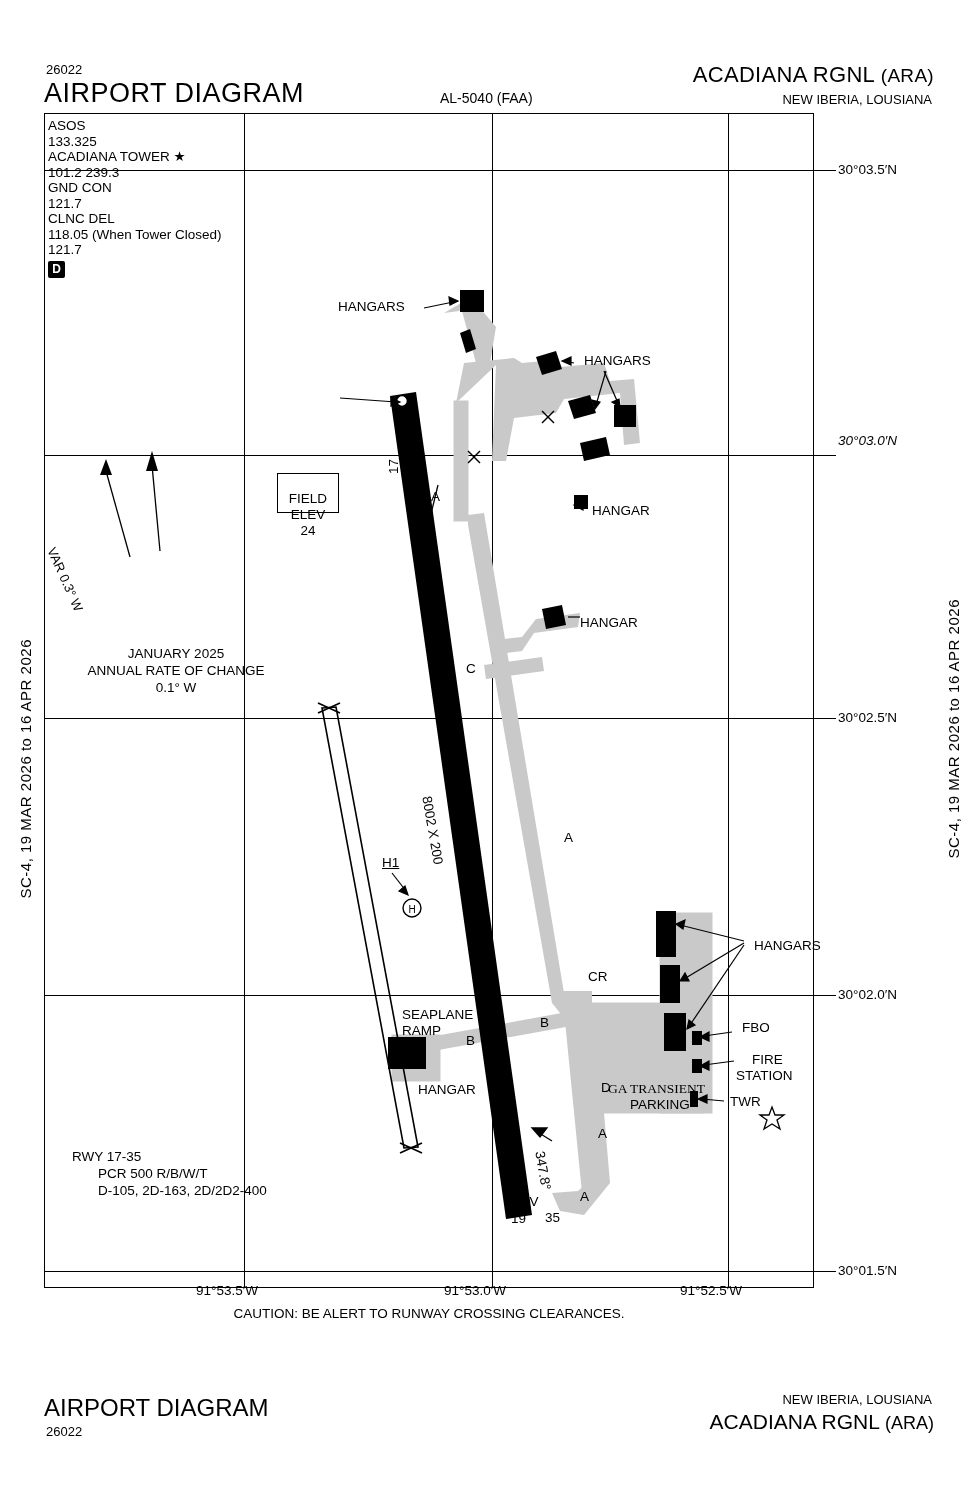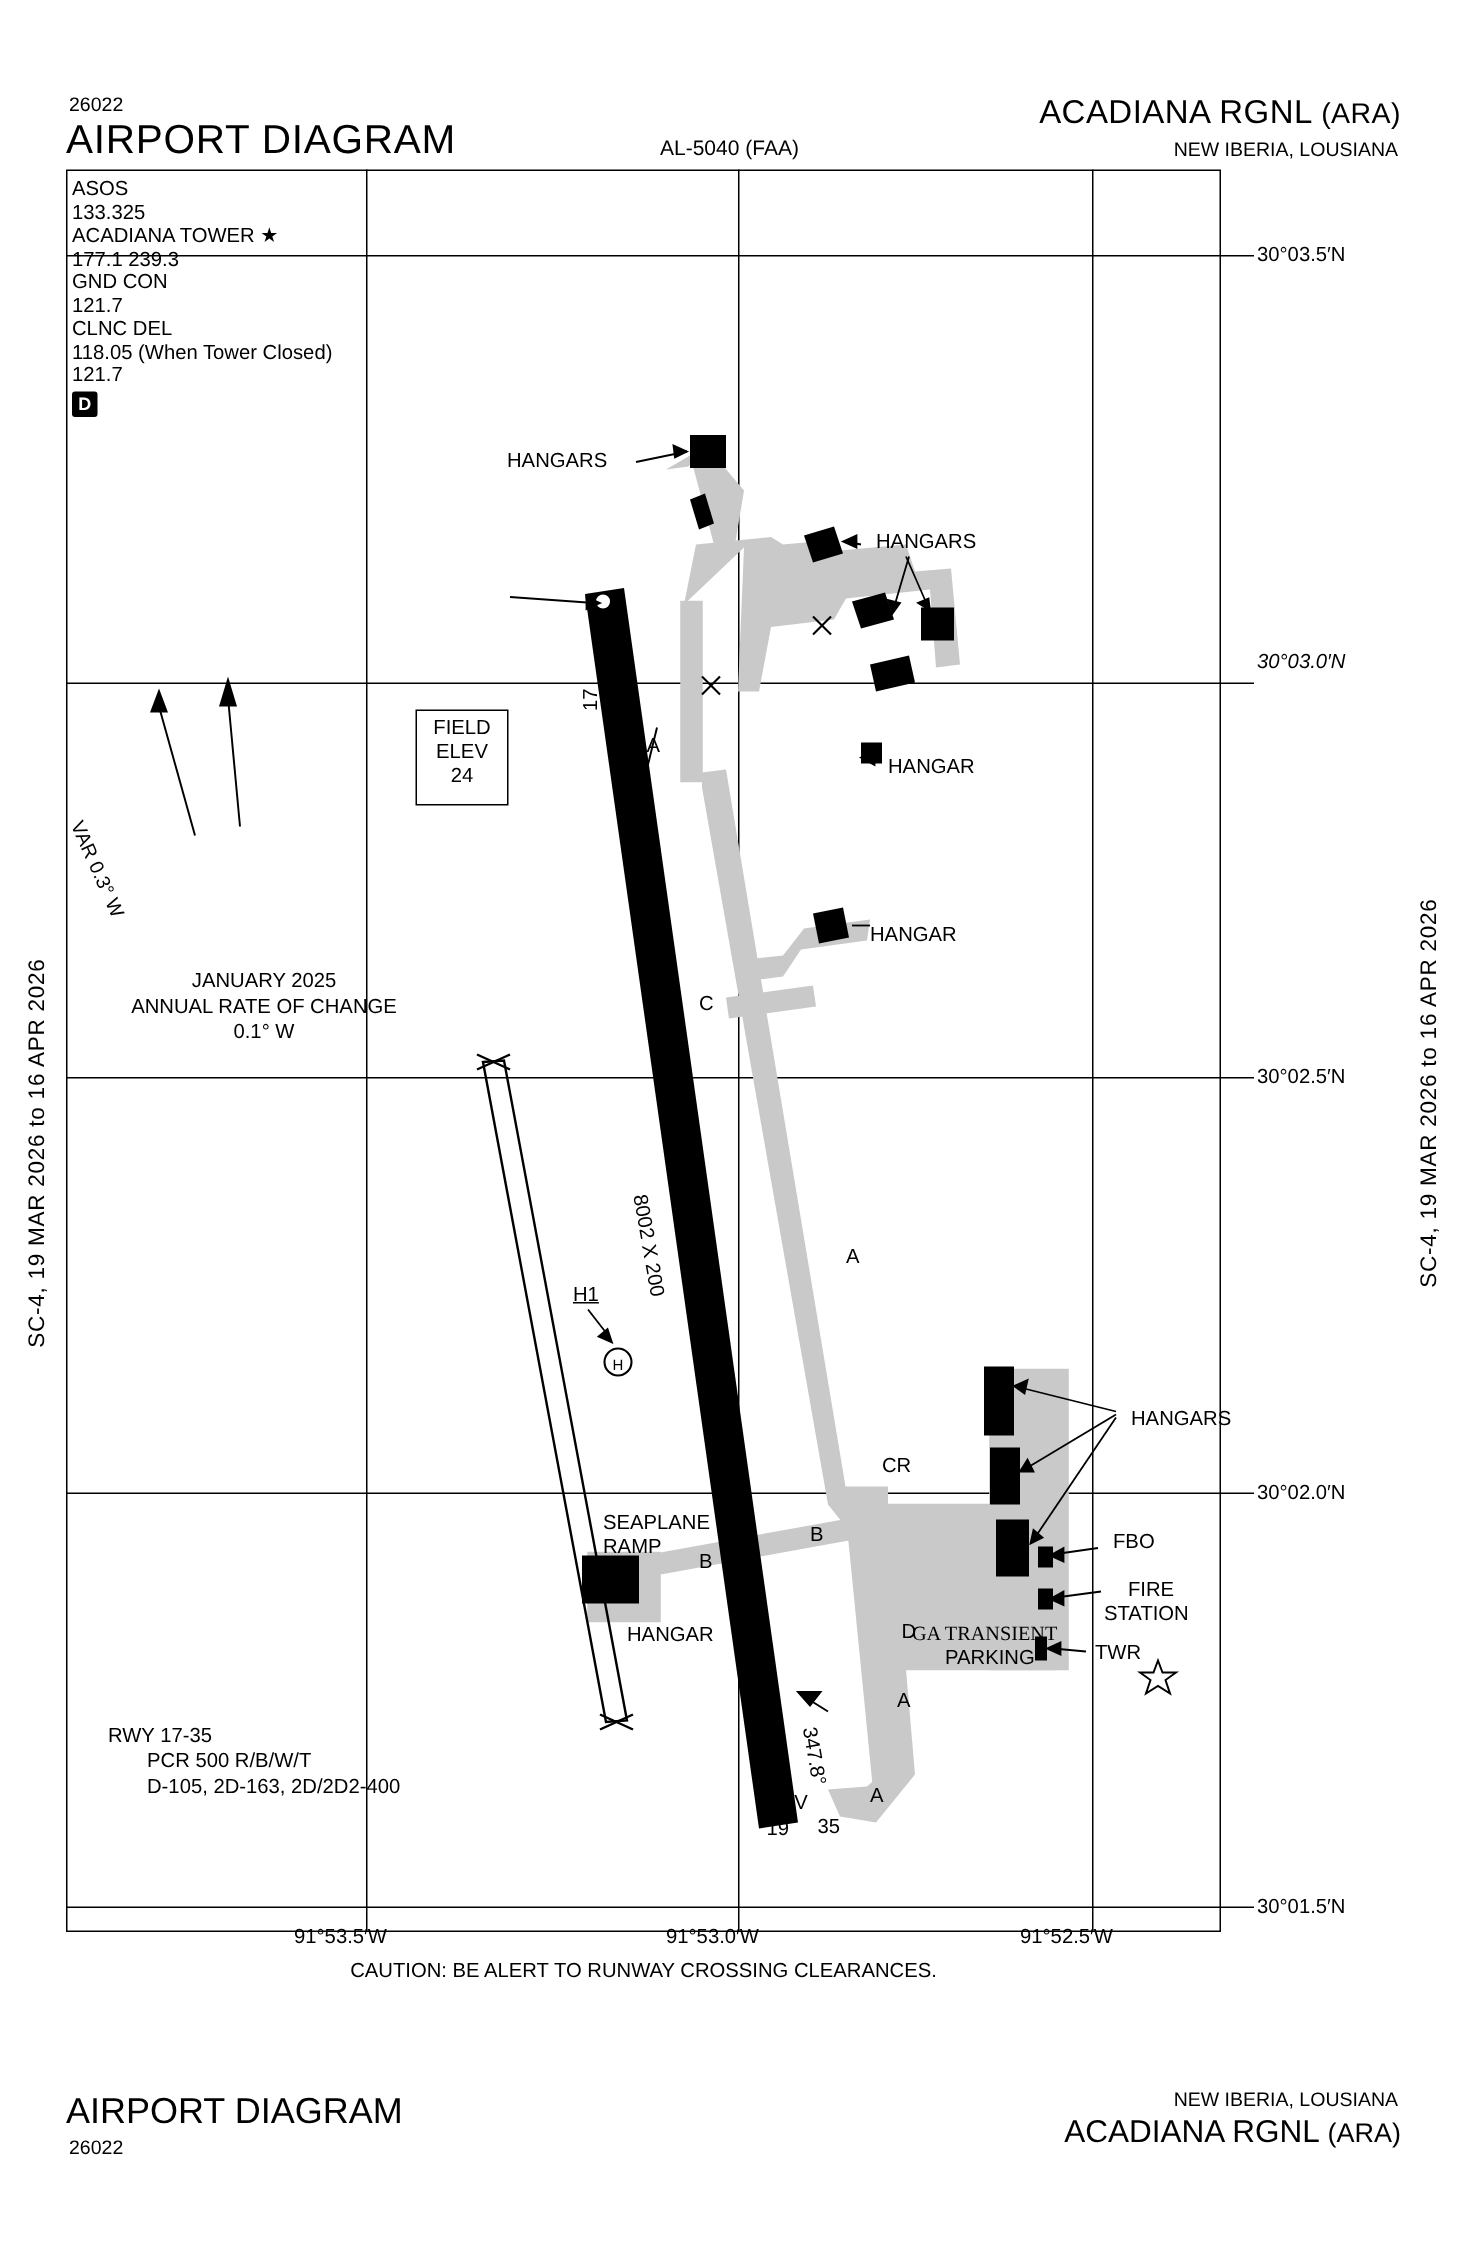--- a/index.html
+++ b/index.html
@@ -128,26 +128,26 @@
 
   
   .tick { background:#000; }
 
   
   .mlabel { font-size: 13.5px; white-space: nowrap; }
 
   
   .fieldelev {
     left: 277px; top: 473px;
-    width: 62px; height: 64px;
+    width: 62px; height: 40px;
     border: 1.6px solid #000;
     text-align: center;
     font-size: 13.5px;
     line-height: 16px;
-    padding-top: 3px;
+    padding-top: 17px;
     box-sizing: border-box;
   }
 
   
   .caution {
     left: 44px; top: 1304px;
     width: 770px;
     text-align: center;
     font-size: 13.5px;
     line-height: 19px;
@@ -219,21 +219,21 @@
   <div class="abs tick" style="left:814px; top:1271px; width:22px; height:1px;"></div>
 
   <div class="abs lon-label" style="left:196px; top:1283px;">91°53.5′W</div>
   <div class="abs lon-label" style="left:444px; top:1283px;">91°53.0′W</div>
   <div class="abs lon-label" style="left:680px; top:1283px;">91°52.5′W</div>
 
   <div class="abs comm">
     <div>ASOS</div>
     <div>133.325</div>
     <div>ACADIANA TOWER ★</div>
-    <div>177.1 239.3</div>
+    <div>101.2 239.3</div>
     <div>GND CON</div>
     <div>121.7</div>
     <div>CLNC DEL</div>
     <div>118.05 (When Tower Closed)</div>
     <div>121.7</div>
     <div class="dbox">D</div>
   </div>
 
   <svg class="abs" style="left:44px; top:113px;" width="770" height="1175" viewBox="0 0 770 1175">
 

